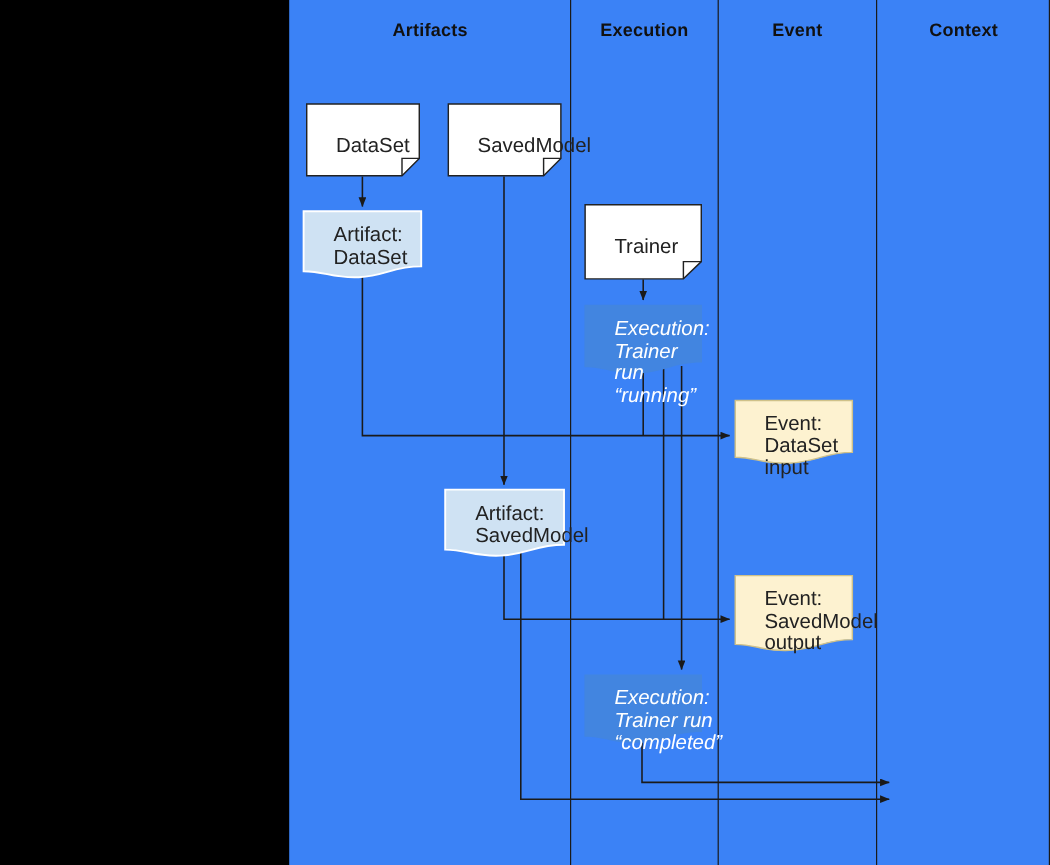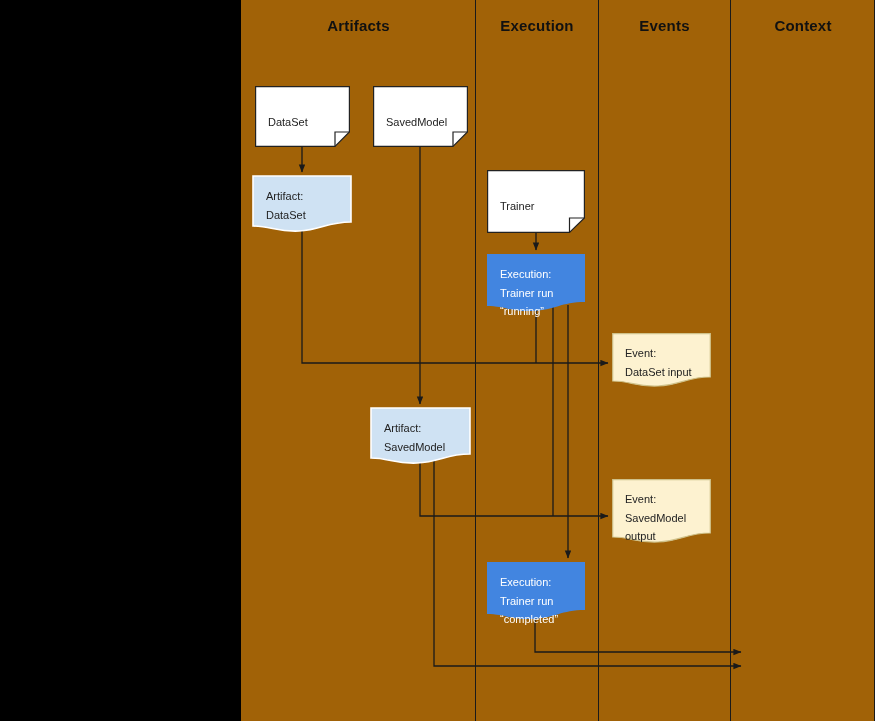--- a/index.html
+++ b/index.html
@@ -16,21 +16,21 @@
     width: 875px;
     height: 721px;
     background: #000000;
   }
   #board {
     position: absolute;
     left: 241px;
     top: 0px;
     width: 634px;
     height: 721px;
-    background: #a16207;
+    background: #3b82f6;
     overflow: hidden;
   }
   .vdivider {
     position: absolute;
     top: 0;
     width: 1px;
     height: 721px;
     background: #1a1a1a;
   }
   .col-header {
@@ -49,45 +49,45 @@
     width: 634px;
     height: 721px;
     overflow: visible;
   }
   .node {
     position: absolute;
     box-sizing: border-box;
   }
   .node .label {
     position: absolute;
-    left: 13px;
+    left: 25px;
     top: 11px;
-    font-size: 11px;
+    font-size: 17px;
     line-height: 18.5px;
     white-space: pre-line;
     color: #222222;
   }
   .node.doc .label { top: 27px; }
-  .node.exec .label, .node.ctx .label { color: #ffffff; }
+  .node.exec .label, .node.ctx .label { color: #ffffff; font-style: italic; }
   .node svg { display: block; overflow: visible; }
 </style>
 </head>
 <body>
 
 <div id="stage">
   <div id="board">
 
     <div class="vdivider" style="left:234px;"></div>
     <div class="vdivider" style="left:357px;"></div>
     <div class="vdivider" style="left:489px;"></div>
     <div class="vdivider" style="left:633px;"></div>
 
     <div class="col-header" style="left:1px;width:233px;">Artifacts</div>
     <div class="col-header" style="left:235px;width:122px;">Execution</div>
-    <div class="col-header" style="left:358px;width:131px;">Events</div>
+    <div class="col-header" style="left:358px;width:131px;">Event</div>
     <div class="col-header" style="left:490px;width:144px;">Context</div>
 
     <svg class="wires" viewBox="0 0 634 721">
       <defs>
         <marker id="arrowhead" markerWidth="9" markerHeight="9" refX="7.6" refY="3.2" orient="auto" markerUnits="userSpaceOnUse">
           <path d="M0,0 L8,3.2 L0,6.4 Z" fill="#1a1a1a"></path>
         </marker>
       </defs>
       <g fill="none" stroke="#1a1a1a" stroke-width="1.3">
 

